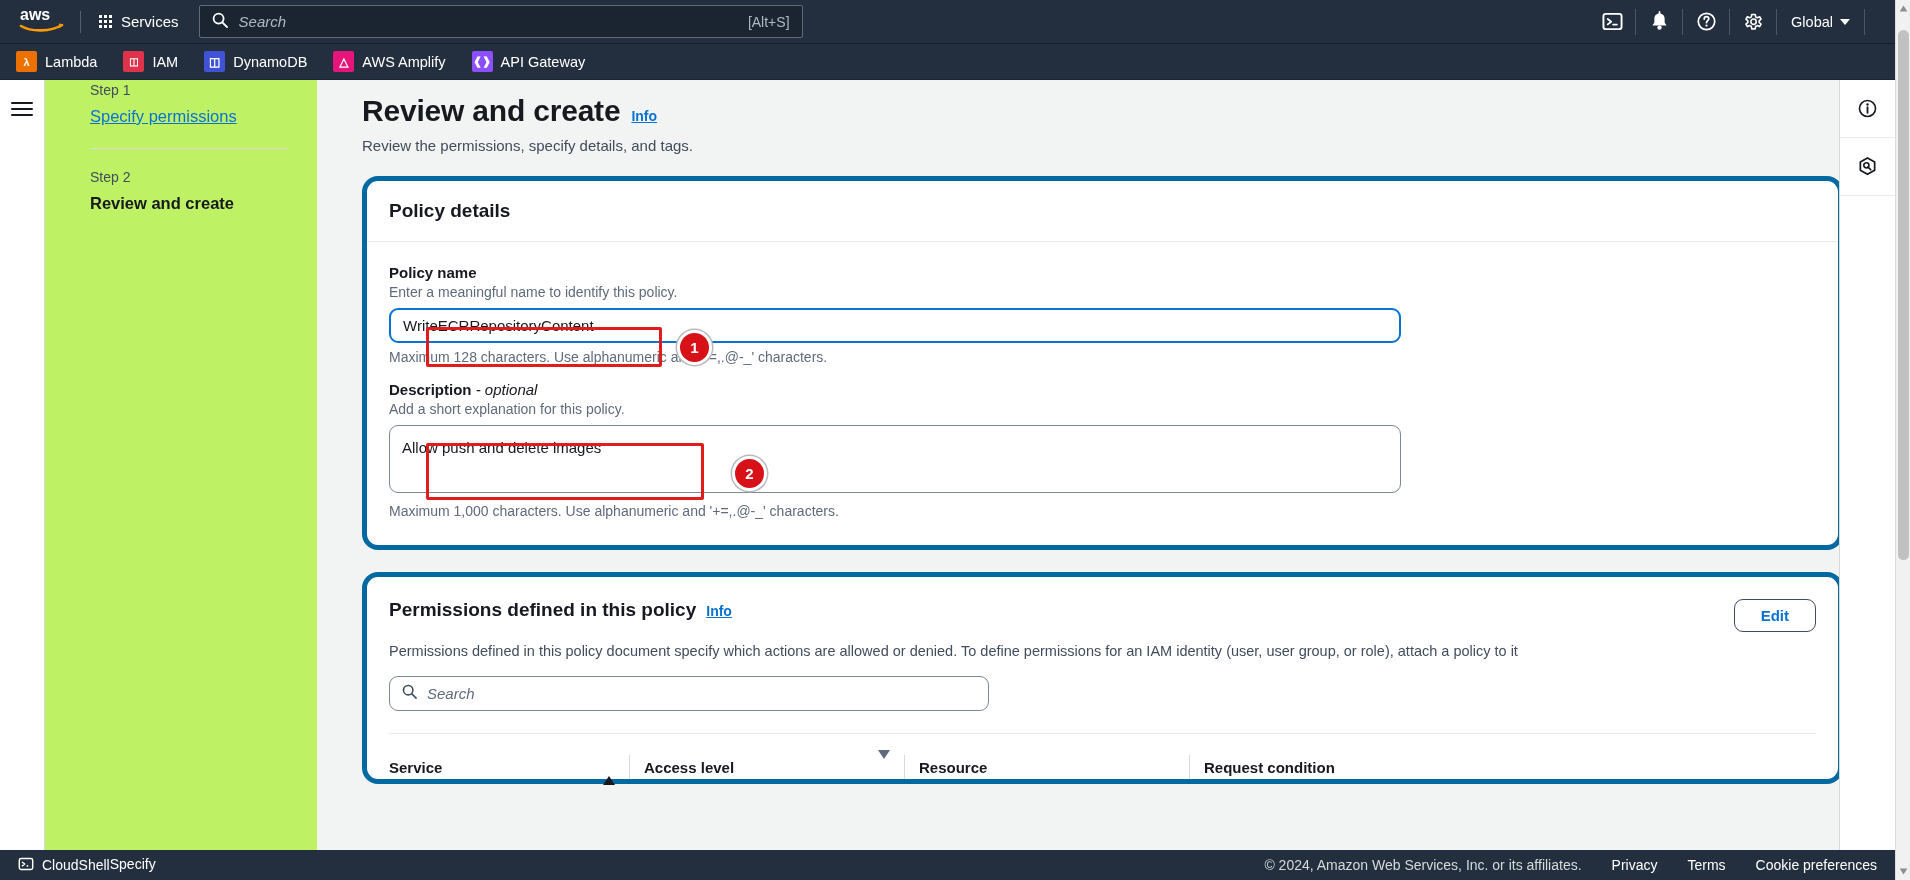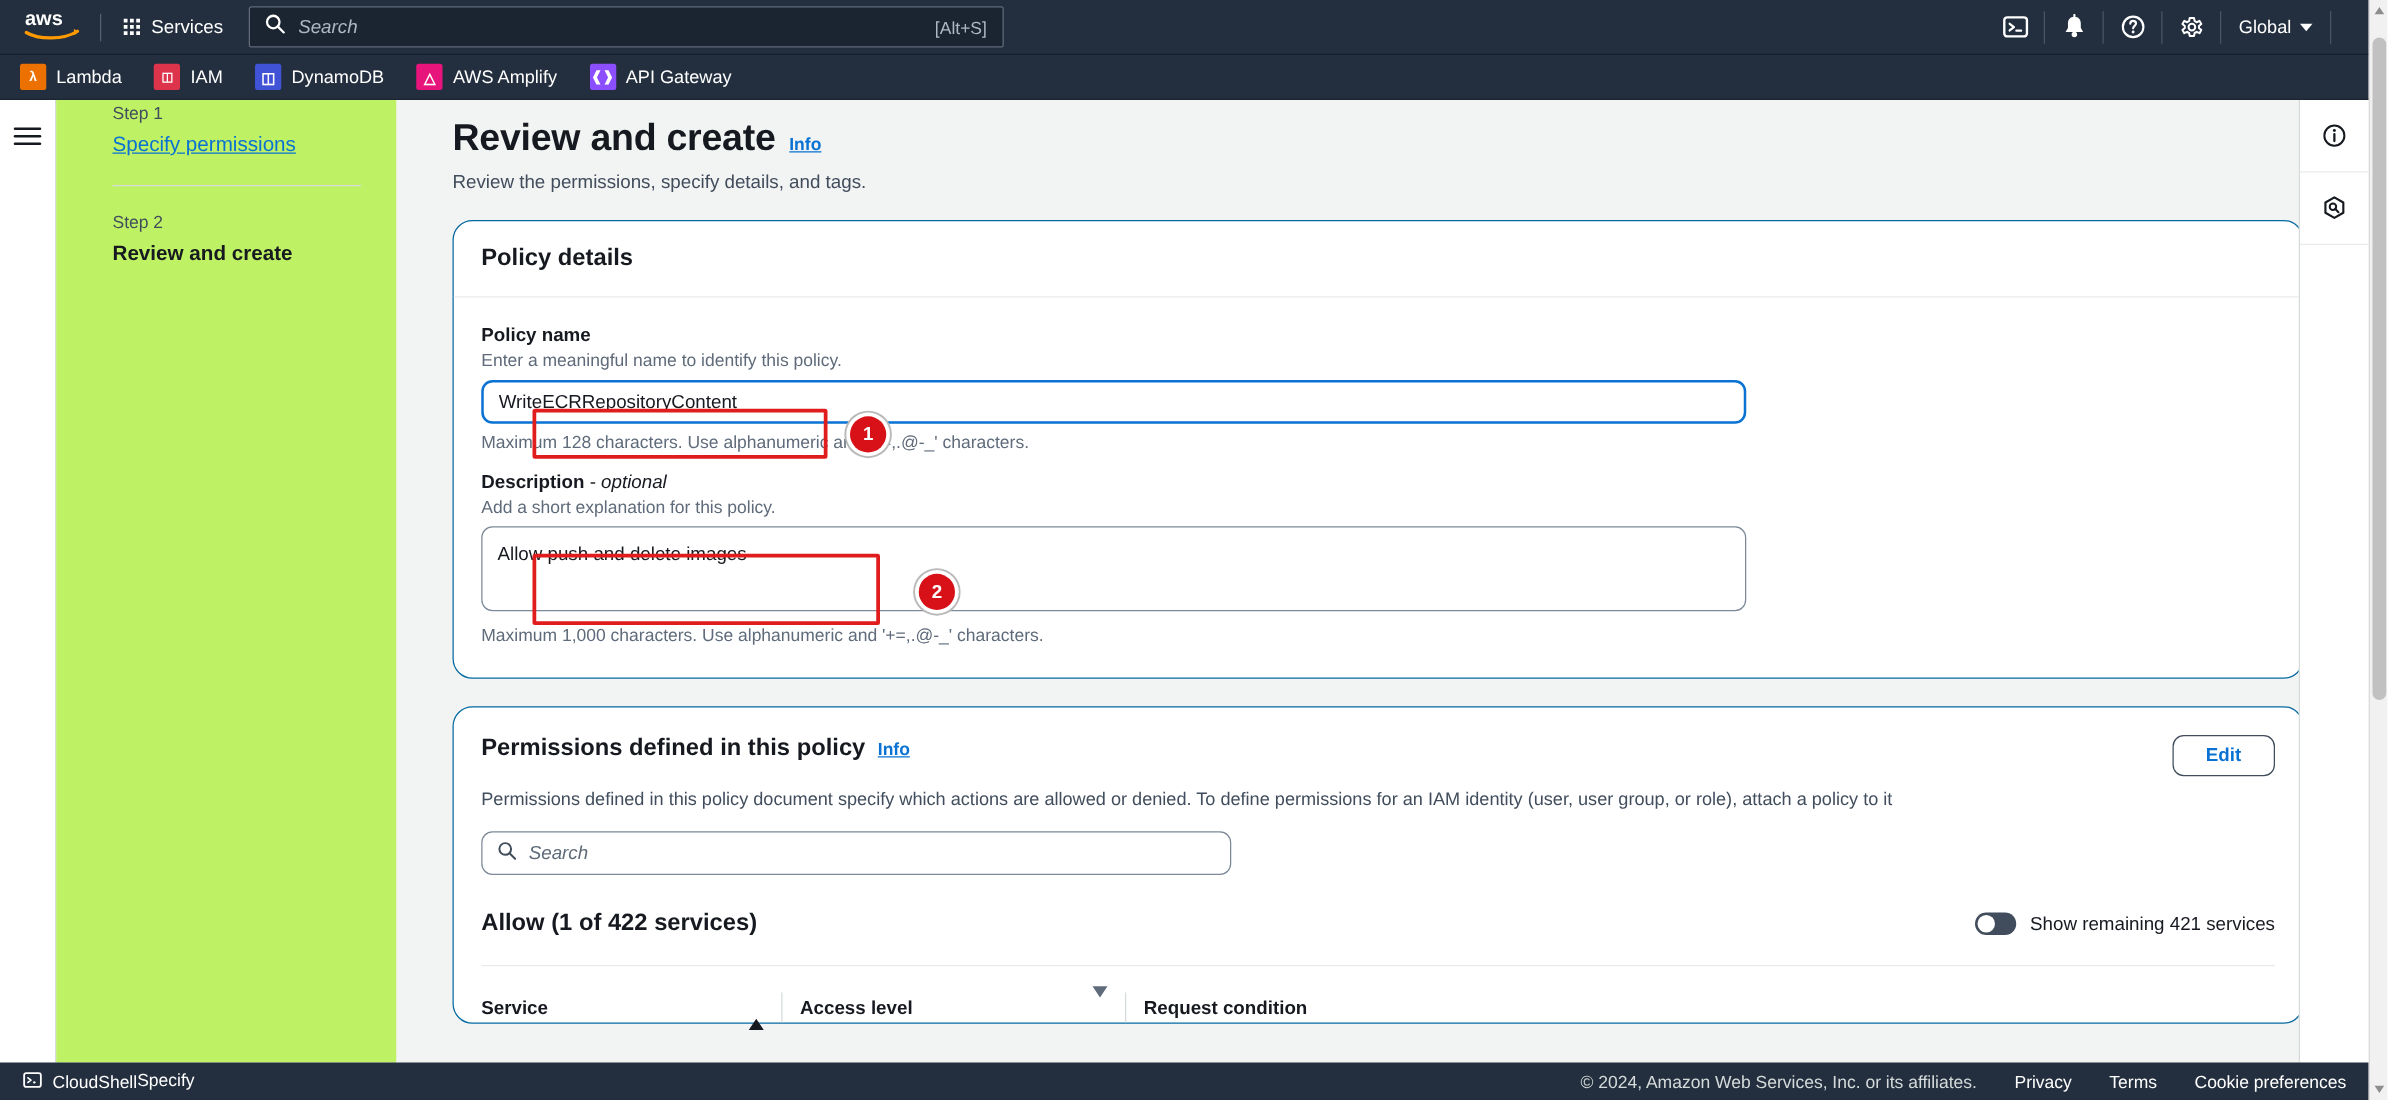--- a/index.html
+++ b/index.html
@@ -100,21 +100,21 @@
 
   .content {
     flex: 1; padding: 14px 52px 0 45px; overflow: hidden; position: relative;
   }
   .pagetitle-row { display: flex; align-items: baseline; gap: 11px; }
   .pagetitle { font-size: 30px; font-weight: bold; color: #16191f; letter-spacing: -0.2px; }
   .info-link { font-size: 14px; color: #0972d3; text-decoration: underline; cursor: pointer; font-weight: bold; }
   .page-sub { font-size: 15px; color: #414d5c; margin-top: 9px; }
 
   .card {
-    background: #fff; border: 1px solid #0369a1; border-radius: 16px;
+    background: #fff; border: 5px solid #0369a1; border-radius: 16px;
     margin-top: 22px;
   }
   .card-head {
     padding: 19px 22px 19px 22px; border-bottom: 1px solid #e9ebed;
   }
   .card-title { font-size: 19px; font-weight: bold; color: #16191f; }
   .card-body { padding: 22px 22px 26px 22px; }
 
   .field-label { font-size: 15px; font-weight: bold; color: #16191f; }
   .field-label .opt { font-weight: normal; font-style: italic; }
@@ -397,38 +397,32 @@
           <div class="perm-search">
             <span>
               <svg width="15" height="15" viewBox="0 0 16 16">
                 <circle cx="6.6" cy="6.6" r="5" stroke="#414d5c" stroke-width="1.7" fill="none"></circle>
                 <line x1="10.3" y1="10.3" x2="15" y2="15" stroke="#414d5c" stroke-width="1.7" stroke-linecap="round"></line>
               </svg>
             </span>
             <input type="text" placeholder="Search" style="">
           </div>
 
-          <div class="allow-row">
-            <div class="allow-title">Allow (1 of 422 services)</div>
-            <div class="toggle-wrap">
-              <div class="toggle">
-                <div class="knob"></div>
-              </div>
-              <div class="toggle-label">Show remaining 421 services</div>
-            </div>
-          </div>
 
           <div class="tablehead">
             <div class="th" style="width:240px">
               <span>Service</span>
               <span class="sortwrap"><span class="tri-up"></span></span>
             </div>
             <div class="th divider" style="width:275px">
               <span>Access level</span>
               <span class="sortwrap"><span class="tri-dn"></span></span>
+            </div>
+            <div class="th divider" style="width:285px">
+              <span>Resource</span>
             </div>
             <div class="th divider" style="width:300px">
               <span>Request condition</span>
             </div>
           </div>
         </div>
       </div>
     </div>
   </div>
 

